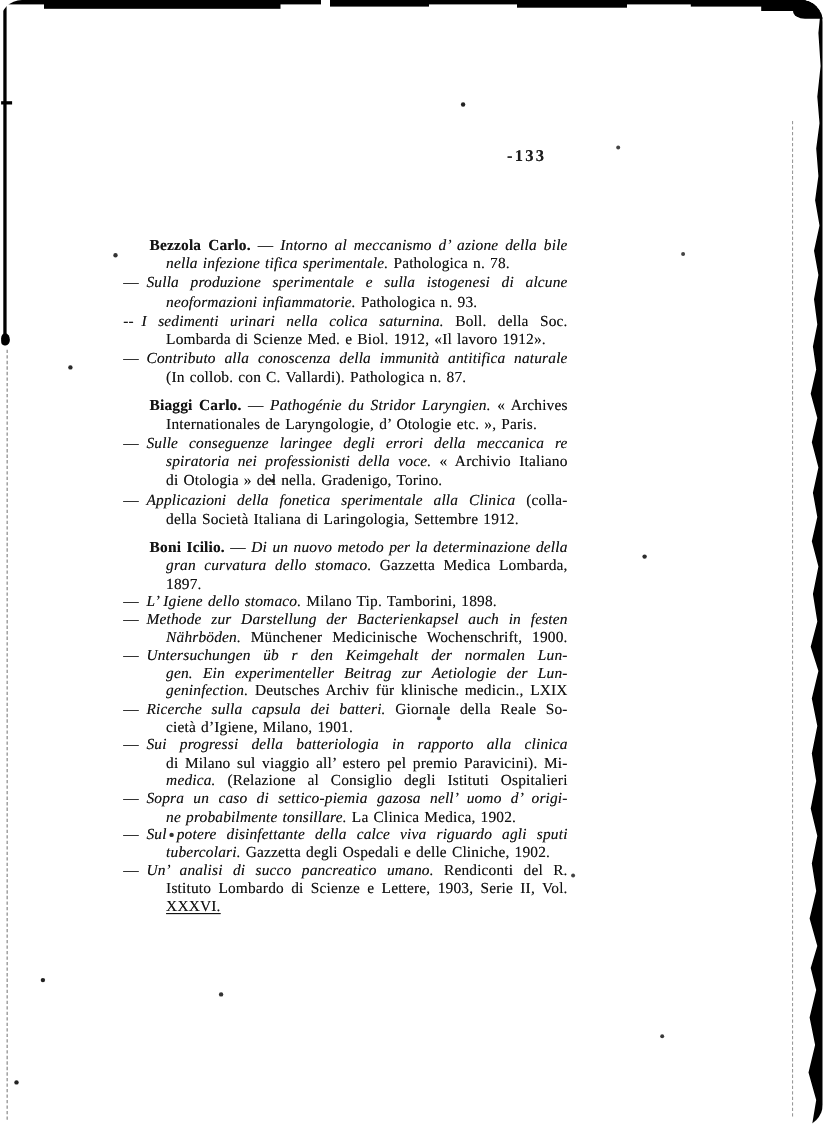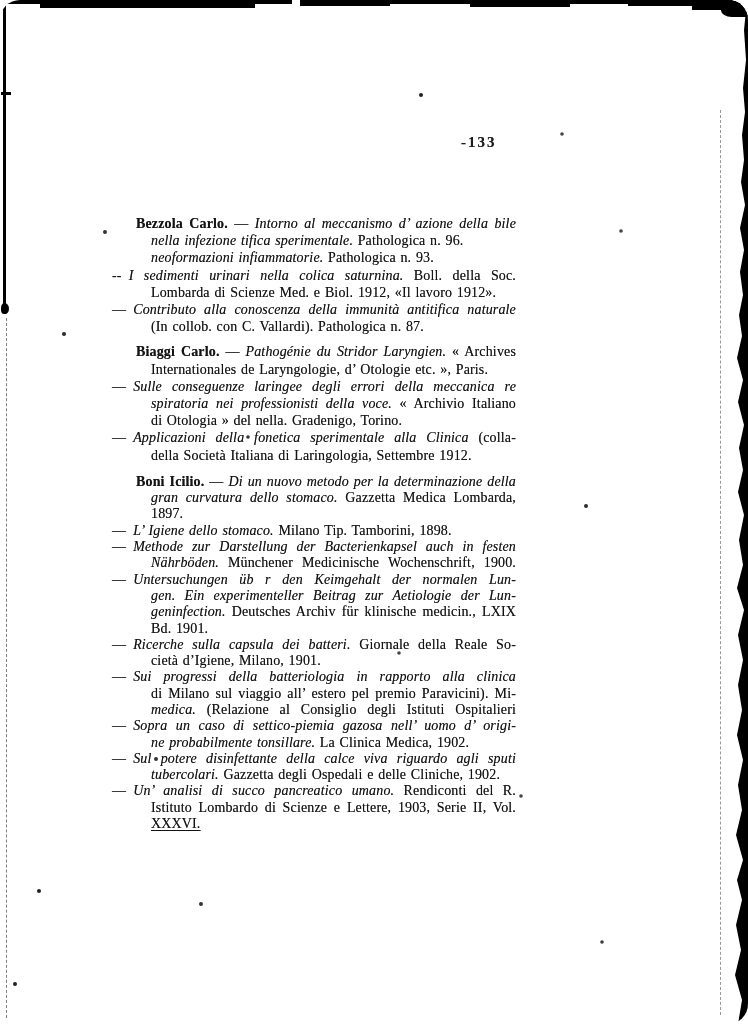--- a/index.html
+++ b/index.html
@@ -81,21 +81,22 @@
   <div class="left-cross"></div>
   <div class="left-blob"></div>
   <div class="left-dashed"></div>
   <div class="right-dashed"></div>
   <div class="specks"></div>
 
   <div class="pagenum">-133</div>
   <div class="bib">
       <div class="group g1">
         <div class="line author full"><span class="bold">Bezzola Carlo.</span><span class="roman"> — </span><span class="italic">Intorno al meccanismo d’ azione della bile</span></div>
-        <div class="line cont"><span class="italic">nella infezione tifica sperimentale.</span><span class="roman"> Pathologica n. 96.</span></div>
+        <div class="line cont"><span class="italic">nella infezione tifica sperimentale.</span><span class="roman"> Pathologica n. 78.</span></div>
+        <div class="line dash full"><span class="roman">—</span><span class="italic">Sulla produzione sperimentale e sulla istogenesi di alcune</span></div>
         <div class="line cont"><span class="italic">neoformazioni infiammatorie.</span><span class="roman"> Pathologica n. 93.</span></div>
         <div class="line dash full"><span class="roman">--</span><span class="italic">I sedimenti urinari nella colica saturnina.</span><span class="roman"> Boll. della Soc.</span></div>
         <div class="line cont"><span class="roman">Lombarda di Scienze Med. e Biol. 1912, «Il lavoro 1912».</span></div>
         <div class="line dash full"><span class="roman">—</span><span class="italic">Contributo alla conoscenza della immunità antitifica naturale</span></div>
         <div class="line cont"><span class="roman">(In collob. con C. Vallardi). Pathologica n. 87.</span></div>
       </div>
       <div class="group g2">
         <div class="line author full"><span class="bold">Biaggi Carlo.</span><span class="roman"> — </span><span class="italic">Pathogénie du Stridor Laryngien.</span><span class="roman"> « Archives</span></div>
         <div class="line cont"><span class="roman">Internationales de Laryngologie, d’ Otologie etc. », Paris.</span></div>
         <div class="line dash full"><span class="roman">—</span><span class="italic">Sulle conseguenze laringee degli errori della meccanica re</span></div>
@@ -107,21 +108,20 @@
       <div class="group g3">
         <div class="line author full"><span class="bold">Boni Icilio.</span><span class="roman"> — </span><span class="italic">Di un nuovo metodo per la determinazione della</span></div>
         <div class="line cont full"><span class="italic">gran curvatura dello stomaco.</span><span class="roman"> Gazzetta Medica Lombarda,</span></div>
         <div class="line cont"><span class="roman">1897.</span></div>
         <div class="line dash"><span class="roman">—</span><span class="italic">L’ Igiene dello stomaco.</span><span class="roman"> Milano Tip. Tamborini, 1898.</span></div>
         <div class="line dash full"><span class="roman">—</span><span class="italic">Methode zur Darstellung der Bacterienkapsel auch in festen</span></div>
         <div class="line cont full"><span class="italic">Nährböden.</span><span class="roman"> Münchener Medicinische Wochenschrift, 1900.</span></div>
         <div class="line dash full"><span class="roman">—</span><span class="italic">Untersuchungen üb r den Keimgehalt der normalen Lun-</span></div>
         <div class="line cont full"><span class="italic">gen. Ein experimenteller Beitrag zur Aetiologie der Lun-</span></div>
         <div class="line cont full"><span class="italic">geninfection.</span><span class="roman"> Deutsches Archiv für klinische medicin., LXIX</span></div>
-        <div class="line cont"><span class="roman">Bd. 1901.</span></div>
         <div class="line dash full"><span class="roman">—</span><span class="italic">Ricerche sulla capsula dei batteri.</span><span class="roman"> Giornale della Reale So-</span></div>
         <div class="line cont"><span class="roman">cietà d’Igiene, Milano, 1901.</span></div>
         <div class="line dash full"><span class="roman">—</span><span class="italic">Sui progressi della batteriologia in rapporto alla clinica</span></div>
         <div class="line cont full"><span class="roman">di Milano sul viaggio all’ estero pel premio Paravicini). Mi-</span></div>
         <div class="line cont full"><span class="italic">medica.</span><span class="roman"> (Relazione al Consiglio degli Istituti Ospitalieri</span></div>
         <div class="line dash full"><span class="roman">—</span><span class="italic">Sopra un caso di settico-piemia gazosa nell’ uomo d’ origi-</span></div>
         <div class="line cont"><span class="italic">ne probabilmente tonsillare.</span><span class="roman"> La Clinica Medica, 1902.</span></div>
         <div class="line dash full"><span class="roman">—</span><span class="italic">Sul potere disinfettante della calce viva riguardo agli sputi</span></div>
         <div class="line cont"><span class="italic">tubercolari.</span><span class="roman"> Gazzetta degli Ospedali e delle Cliniche, 1902.</span></div>
         <div class="line dash full"><span class="roman">—</span><span class="italic">Un’ analisi di succo pancreatico umano.</span><span class="roman"> Rendiconti del R.</span></div>

